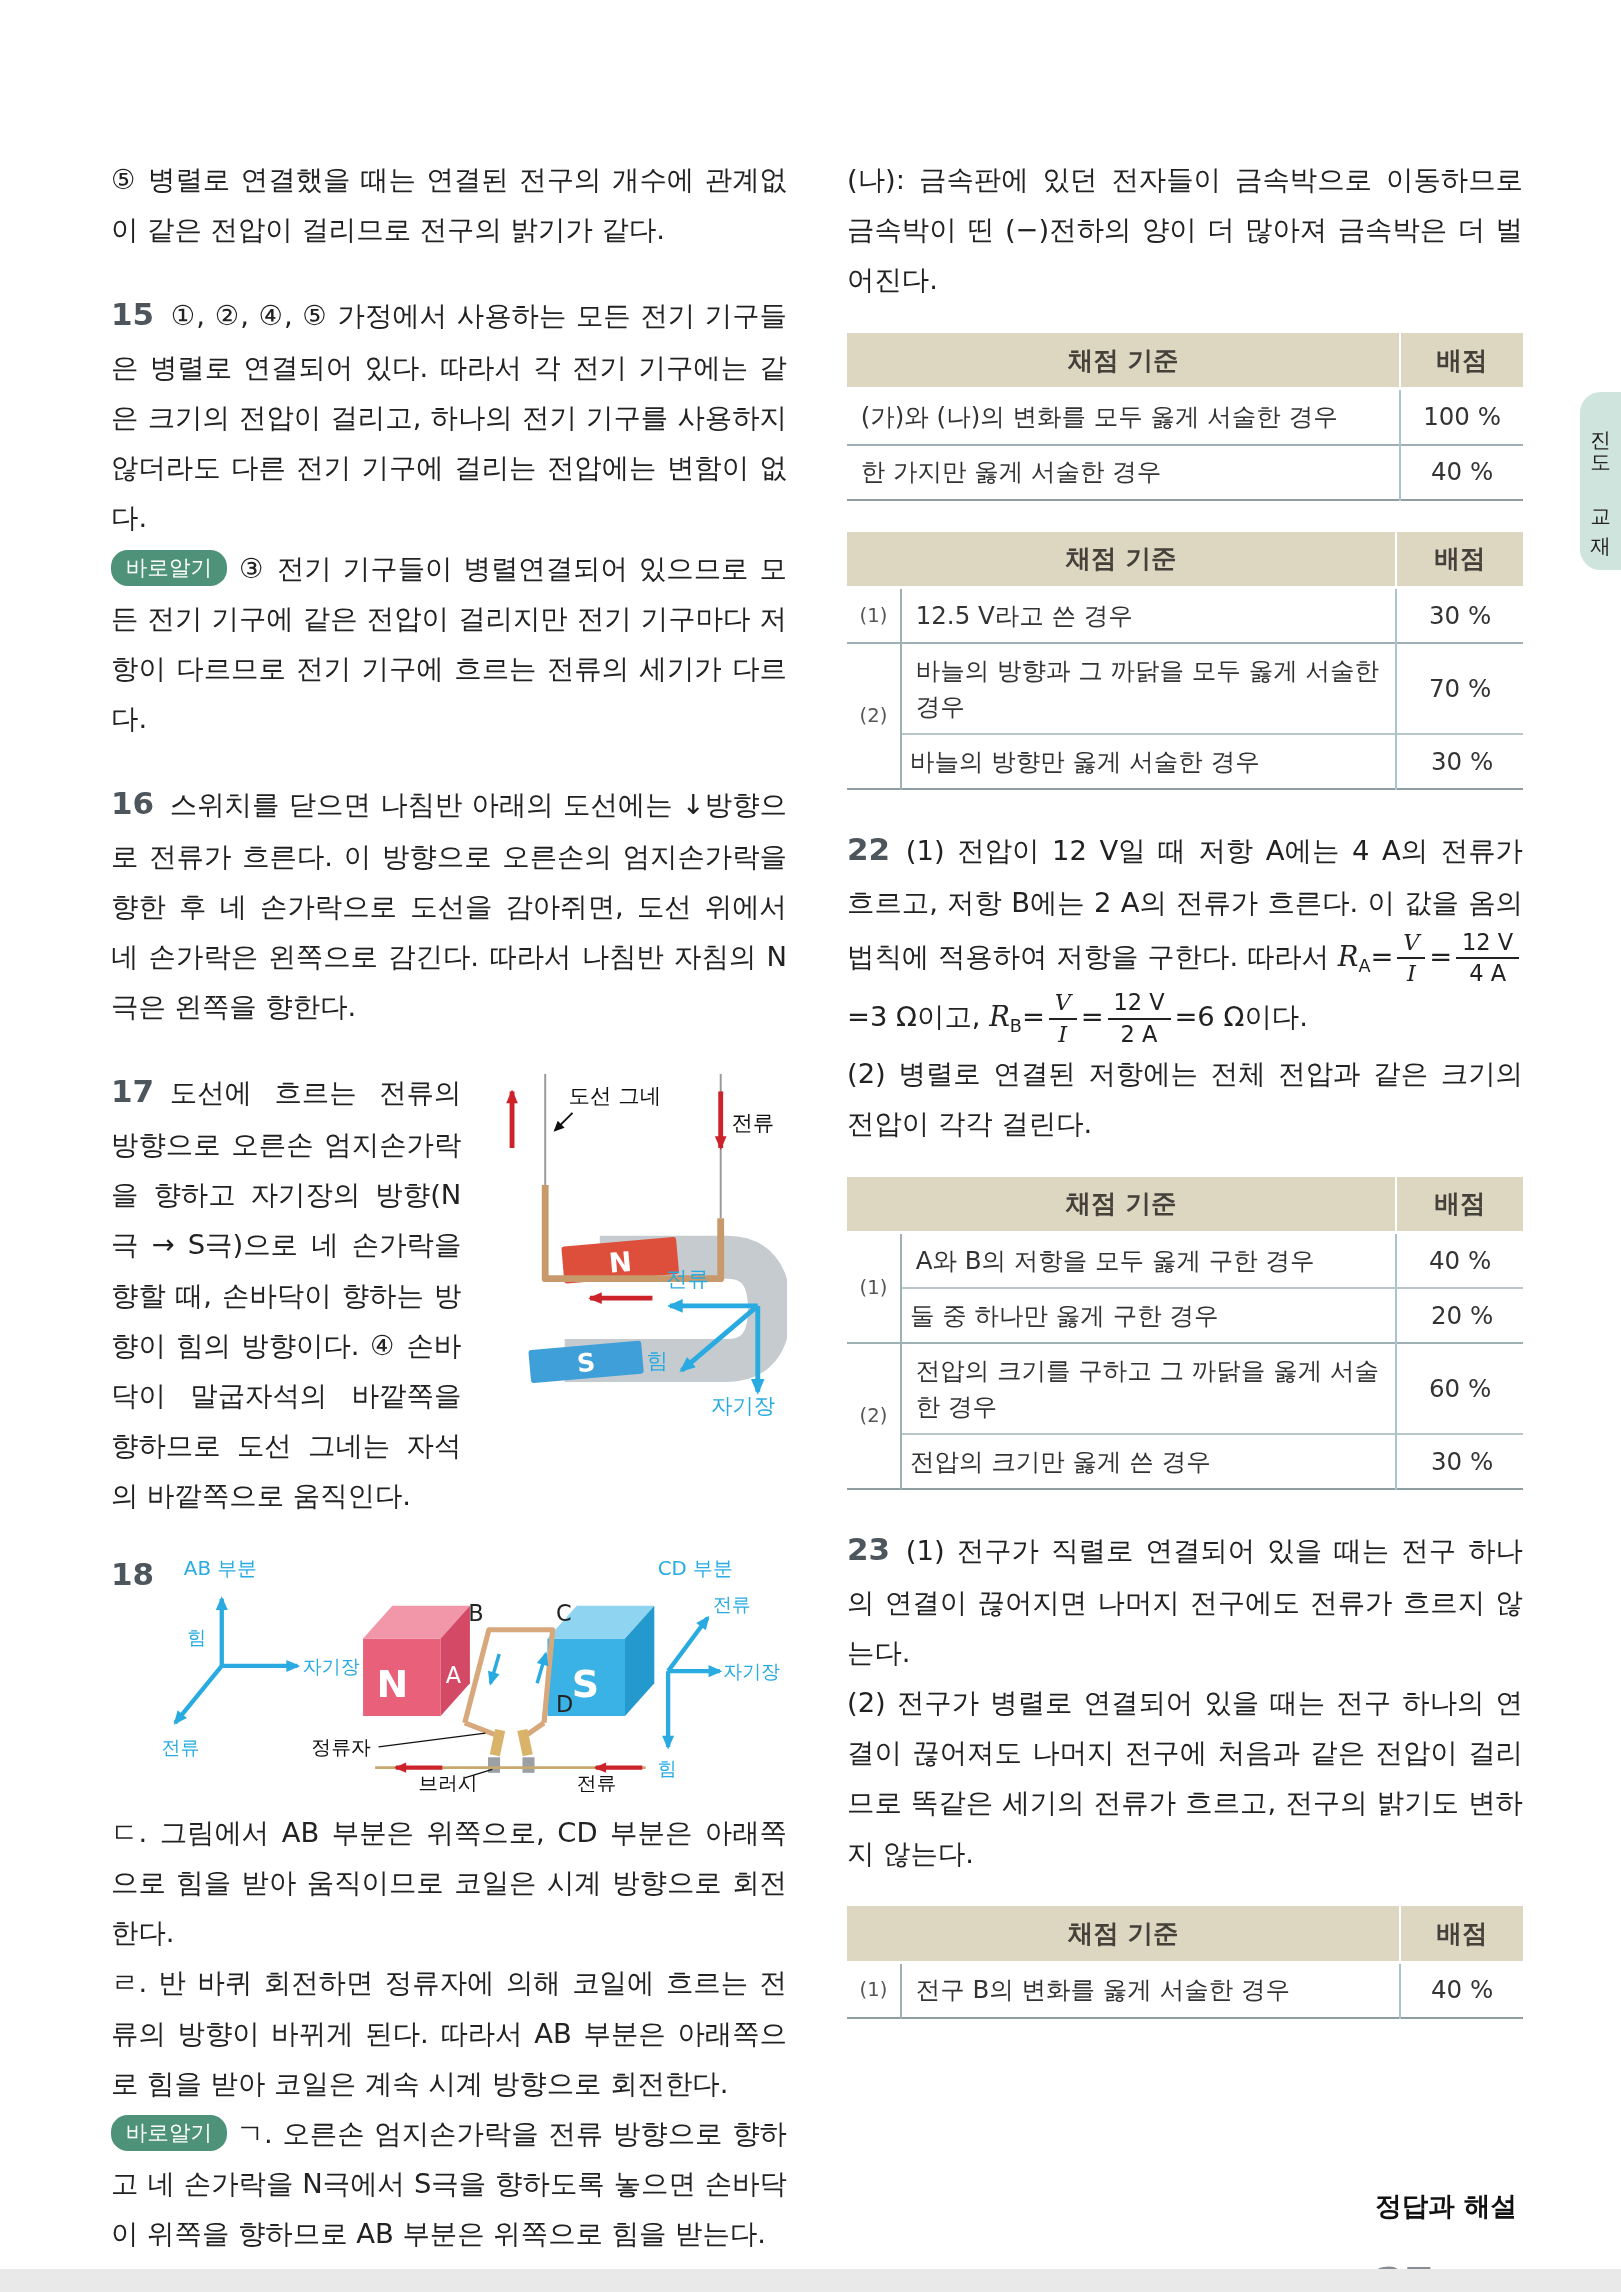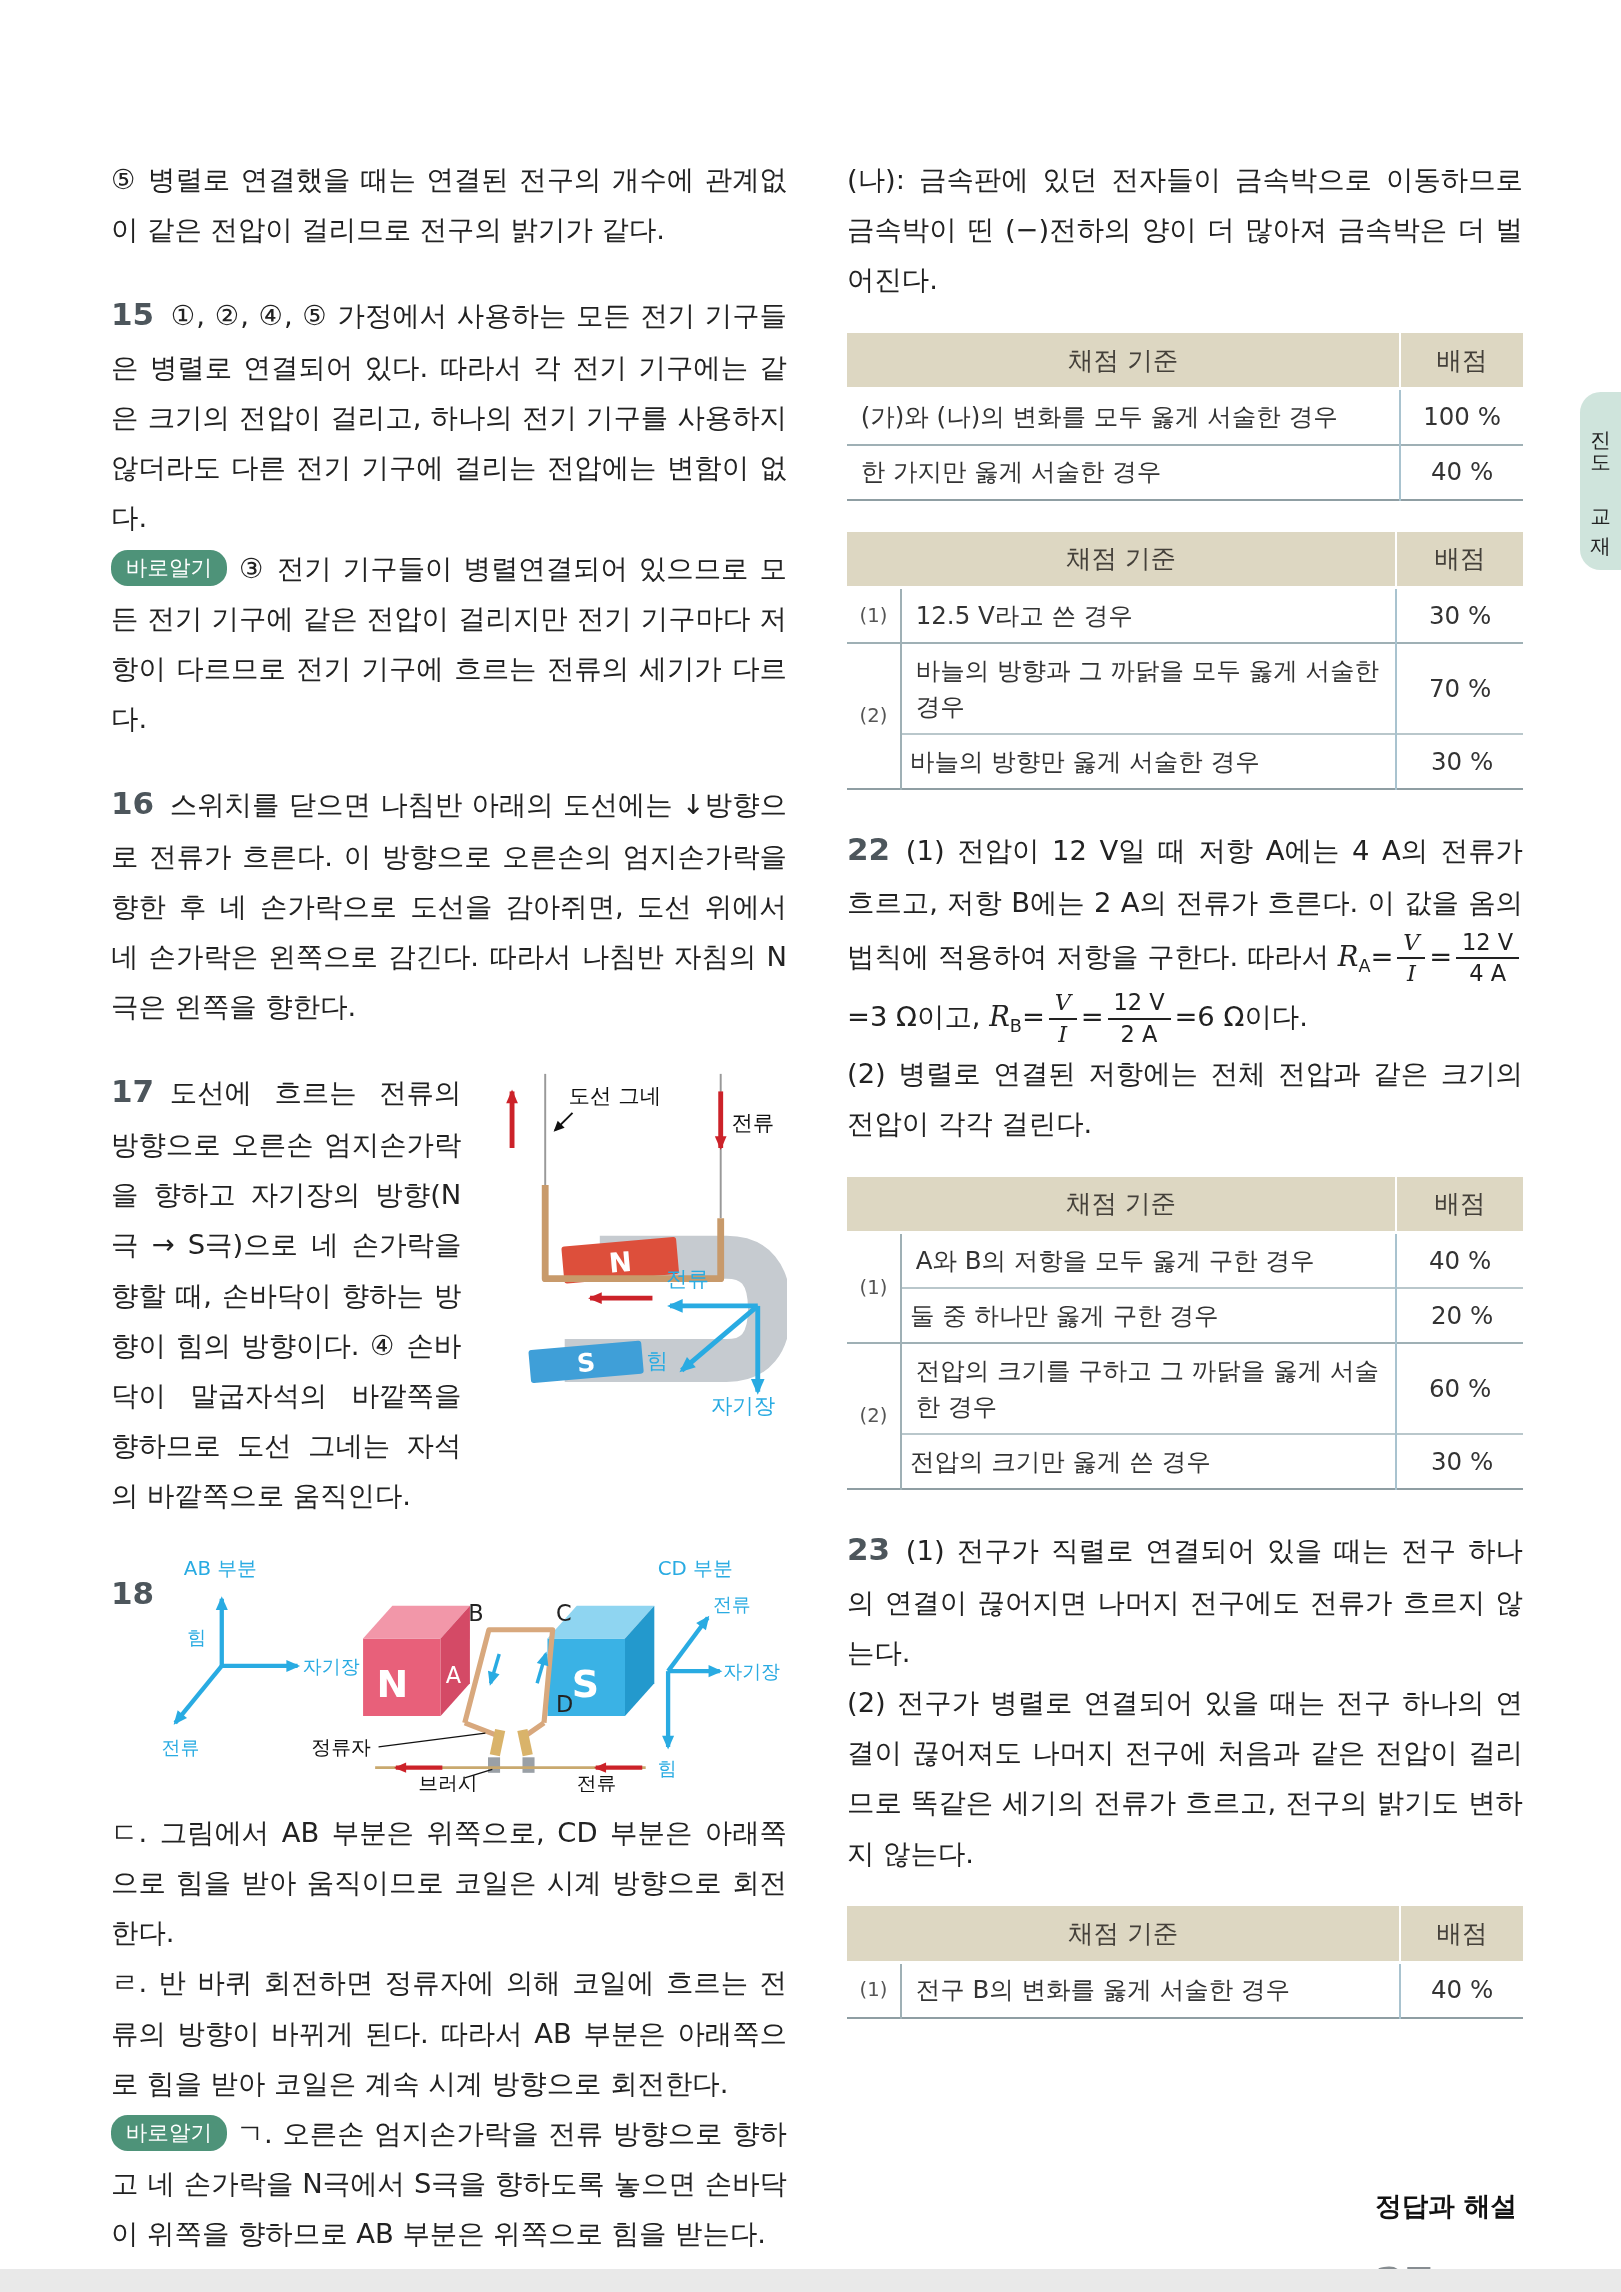--- a/index.html
+++ b/index.html
@@ -9,42 +9,42 @@
   .col-left{left:111px;}
   .col-right{left:847px;}
   .item{margin-bottom:31px;}
   p.body{margin:0;font-size:27.4px;line-height:1.83;text-align:justify;}
   .qnum{font-weight:bold;font-size:31px;color:#4d565c;margin-right:15.7px;}
   .badge{display:inline-block;background:#4e9379;color:#fff;font-weight:normal;font-size:21.6px;
          line-height:1;padding:6.9px 14.7px 7.8px;border-radius:16.7px;margin-right:9.8px;vertical-align:2.9px;}
   
   table.score-table{width:100%;border-collapse:collapse;margin:27.4px 0 13.7px;font-size:24.5px;color:#333;
                     border-bottom:2.9px solid #8f9ea3;}
-  table.score-table th{background:#ddd7c2;color:#44403a;font-weight:normal;padding:9.8px 3.9px;
+  table.score-table th{background:#ddd7c2;color:#44403a;font-weight:bold;padding:9.8px 3.9px;
                        border-bottom:3.9px solid #ffffff;font-size:25.5px;}
   th.crit-h{border-right:2.9px solid #ffffff;}
   td{padding:8.8px 13.7px;line-height:1.45;}
   td.no{width:49px;text-align:center;font-size:19.6px;color:#555;padding:8.8px 2px;
         border-right:2px solid #9fb0b5;}
   td.score{width:114px;text-align:center;border-left:2px solid #a9c3cf;padding:8.8px 3.9px;}
   tr.group-start td{border-top:2px solid #9fb0b5;}
   tr.first-row td{border-top:none;}
   tr.sub td{border-top:2px solid #b9c7cb;padding-left:8px;}
   
   .frac{display:inline-flex;flex-direction:column;text-align:center;vertical-align:middle;
         font-size:22.5px;line-height:1.3;margin:0 3.9px;}
   .fnum{border-bottom:2px solid #222;padding:0 5.9px;}
   .fden{padding:0 5.9px;}
   .mvar{font-style:italic;font-family:"DejaVu Serif",serif;}
   sub{font-size:17.6px;}
   
   svg text{font-family:"DejaVu Sans",sans-serif;}
   .d17{float:right;margin:5.9px 0 5.9px 13.7px;}
   .d18-wrap{position:relative;margin:0 0 15.7px;}
-  .d18-wrap .qnum{position:absolute;left:0;top:23px;}
+  .d18-wrap .qnum{position:absolute;left:0;top:4px;}
   .d18{display:block;margin-left:47px;}
   
   .footer{position:absolute;top:2188px;right:104px;display:flex;align-items:baseline;gap:35px;flex-direction:column;}
   .footer-label{font-size:26.5px;font-weight:bold;color:#111;}
   .footer-page{font-size:42px;font-weight:bold;color:#878d91;}
   .side-tab{position:absolute;right:0;top:392px;width:41px;height:178px;background:#cfe4dc;
             border-radius:20.6px 0 0 20.6px;display:flex;align-items:center;justify-content:center;}
   .side-tab span{writing-mode:vertical-rl;text-orientation:upright;font-size:20.6px;
                  letter-spacing:4.9px;color:#222;}
   .clear{clear:both;}

